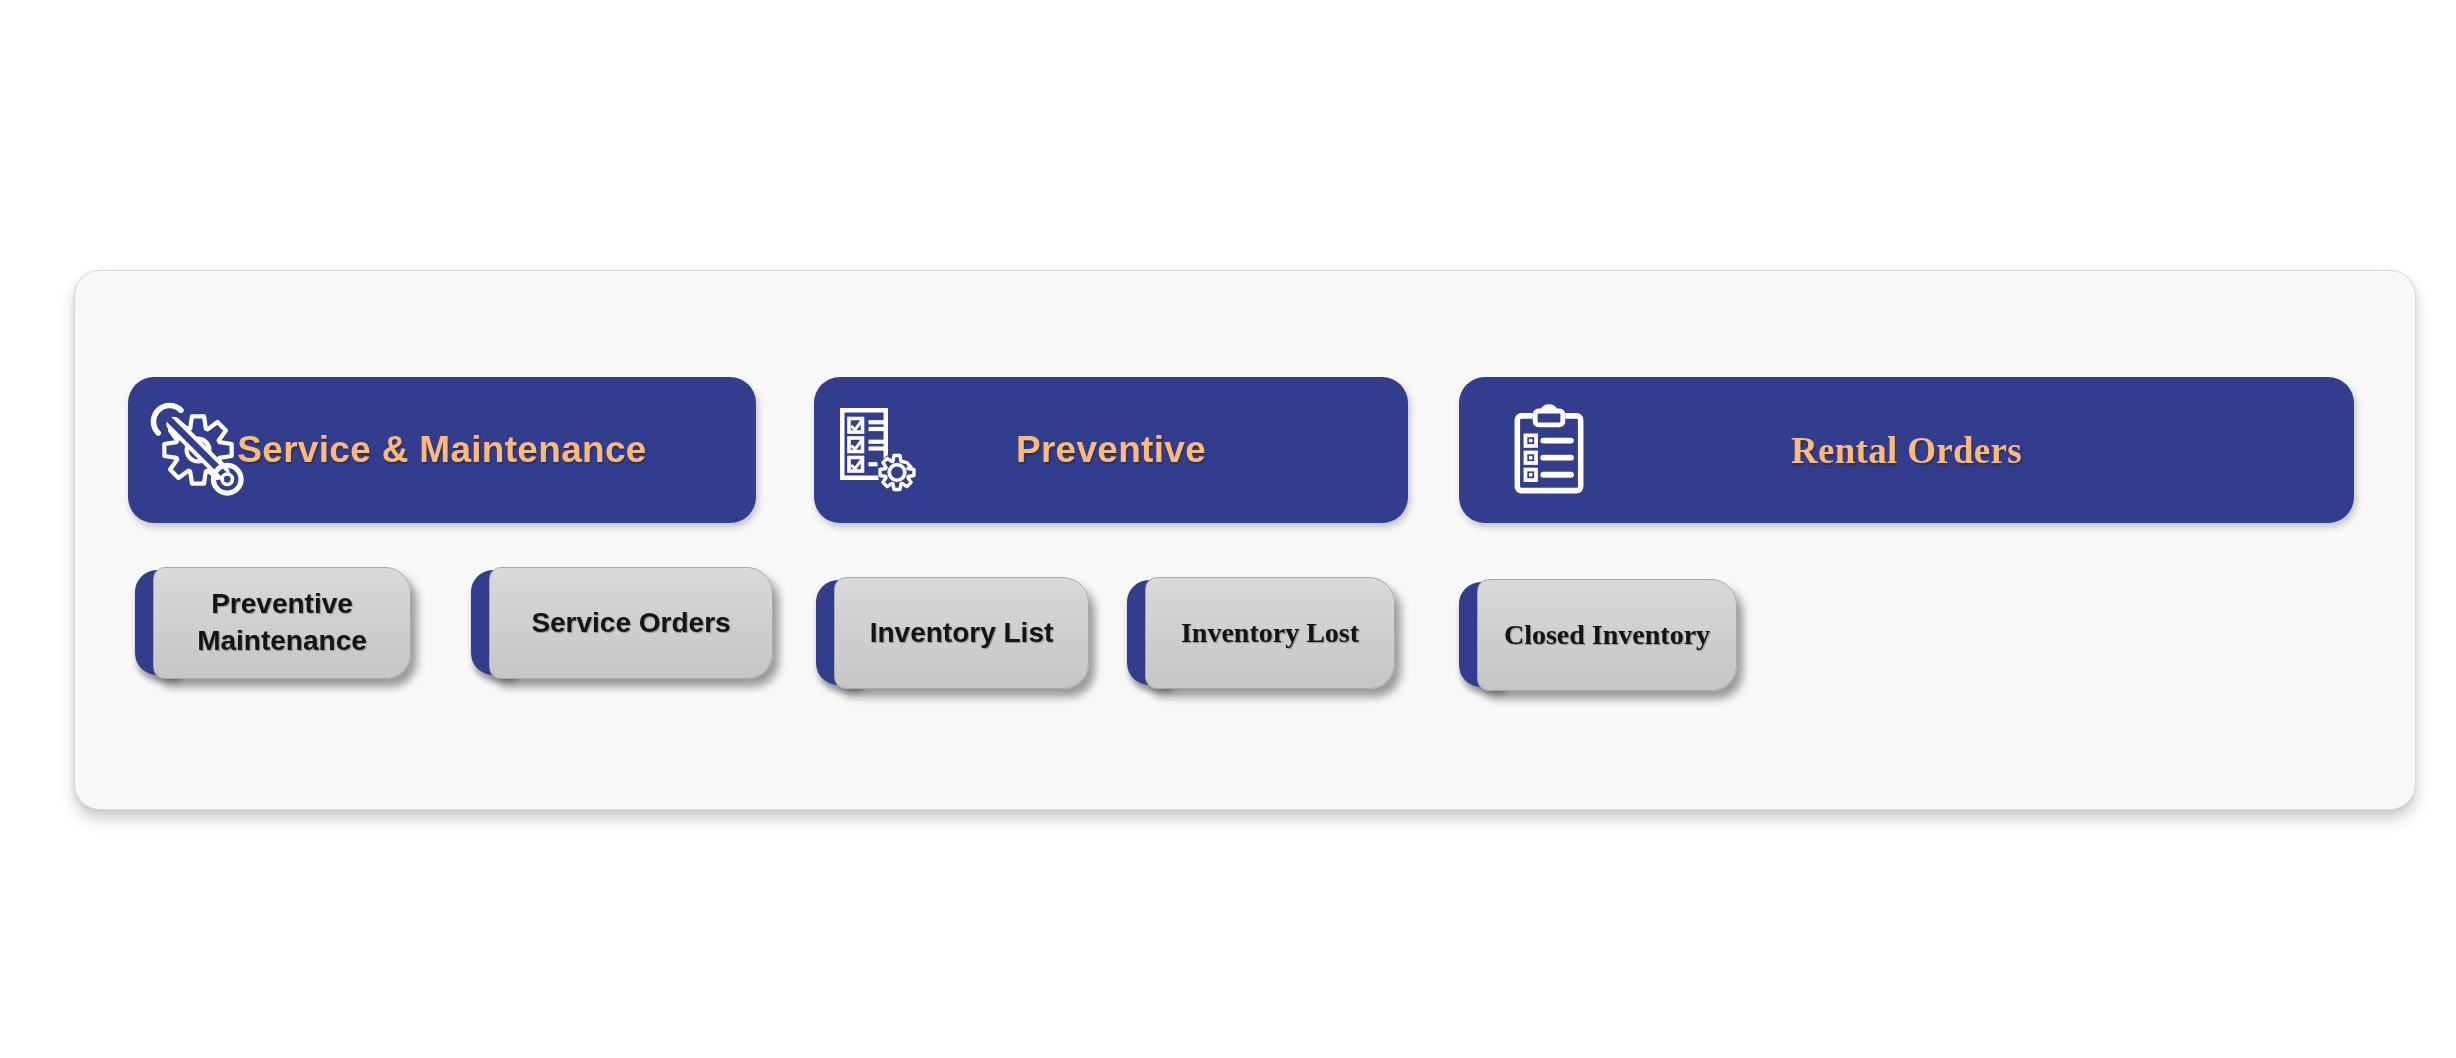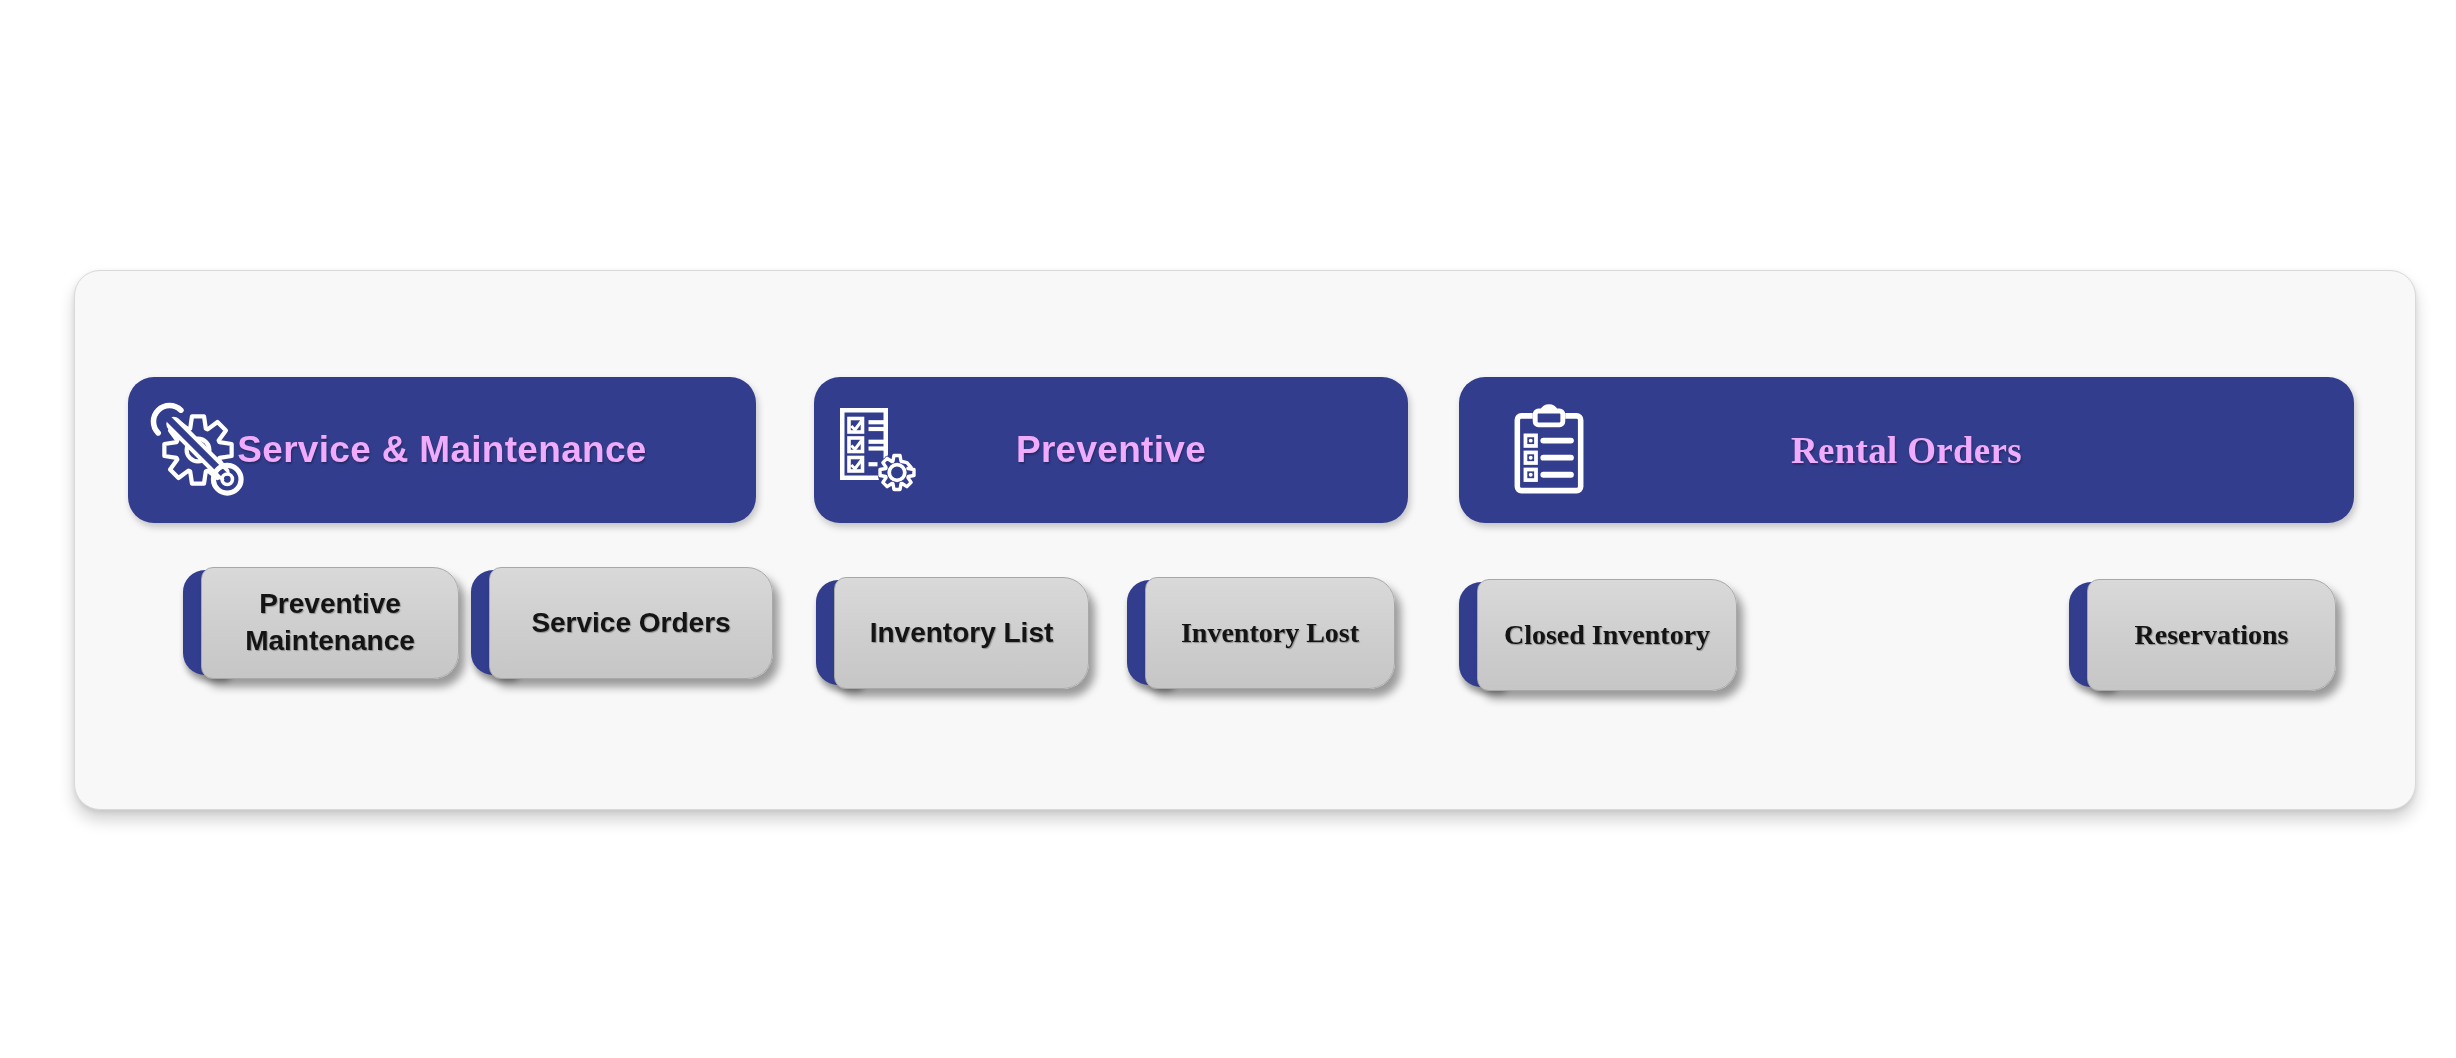--- a/index.html
+++ b/index.html
@@ -26,21 +26,21 @@
     border-radius:26px;
     box-shadow:2px 4px 7px rgba(0,0,0,.22);
     display:flex; align-items:center; justify-content:center;
     cursor:pointer;
   }
   .hdr .ic { position:absolute; top:50%; transform:translateY(-50%); }
   #group-service   .ic { left:18px; }
   #group-inventory .ic { left:14px; }
   #group-rental    .ic { left:38px; }
   .hdr .ttl {
-    color:#f0abfc; font-size:37px; font-weight:bold; letter-spacing:.3px;
+    color:#fdba74; font-size:37px; font-weight:bold; letter-spacing:.3px;
     text-shadow:1px 2px 2px rgba(0,0,0,.28);
     white-space:nowrap;
   }
 
   .btn { position:absolute; height:112px; cursor:pointer; }
   .spine {
     position:absolute; left:0; top:3px; bottom:4px; width:46px;
     background:#333D8E;
     border-radius:22px 6px 6px 22px;
     box-shadow:2px 6px 6px rgba(0,0,0,.4);
@@ -72,21 +72,21 @@
           <line x1="17" y1="16" x2="47" y2="46" stroke="#ffffff" stroke-width="9" stroke-linecap="round"></line>
           <line x1="12" y1="11" x2="52" y2="51" stroke="#333D8E" stroke-width="4"></line>
           <path d="M21.5 7.5 A9.5 9.5 0 1 0 7.5 21.5" stroke="#ffffff" stroke-width="3.4" stroke-linecap="round"></path>
           <circle cx="50" cy="50" r="8.5" stroke="#ffffff" stroke-width="3.2"></circle>
           <circle cx="50" cy="50" r="3.2" stroke="#ffffff" stroke-width="2.2"></circle>
         </svg>
       </span>
       <span class="ttl">Service &amp; Maintenance</span>
     </div>
 
-    <div class="btn" style="left:7px; top:190px; width:276px;margin-left:48px;">
+    <div class="btn" style="left:7px; top:190px; width:276px;">
       <span class="spine"></span>
       <span class="face">Preventive Maintenance</span>
     </div>
     <div class="btn" style="left:343px; top:190px; width:268px;padding-left:34px;">
       <span class="spine"></span>
       <span class="face">Service Orders</span>
     </div>
   </div>
 
   <div class="group" id="group-inventory">
@@ -142,19 +142,15 @@
           <line x1="28.5" y1="47.2" x2="45.5" y2="47.2" stroke="#ffffff" stroke-width="3.6" stroke-linecap="round"></line>
         </svg>
       </span>
       <span class="ttl">Rental Orders</span>
     </div>
 
     <div class="btn" style="left:0px; top:202px; width:278px;">
       <span class="spine"></span>
       <span class="face">Closed Inventory</span>
     </div>
-    <div class="btn" style="left:610px; top:202px; width:267px;">
-      <span class="spine"></span>
-      <span class="face">Reservations</span>
-    </div>
   </div>
 
 </div>
 
 </body></html>

